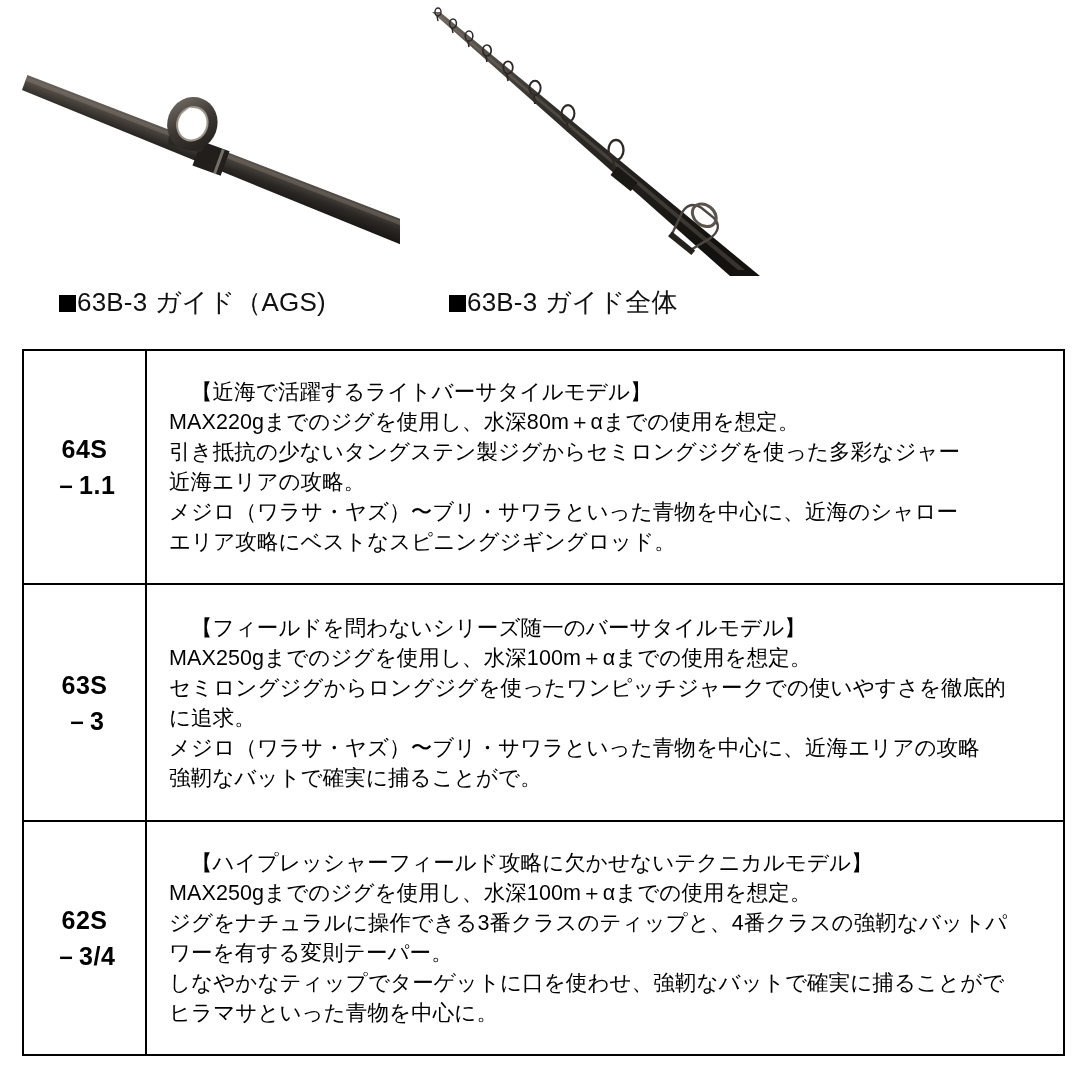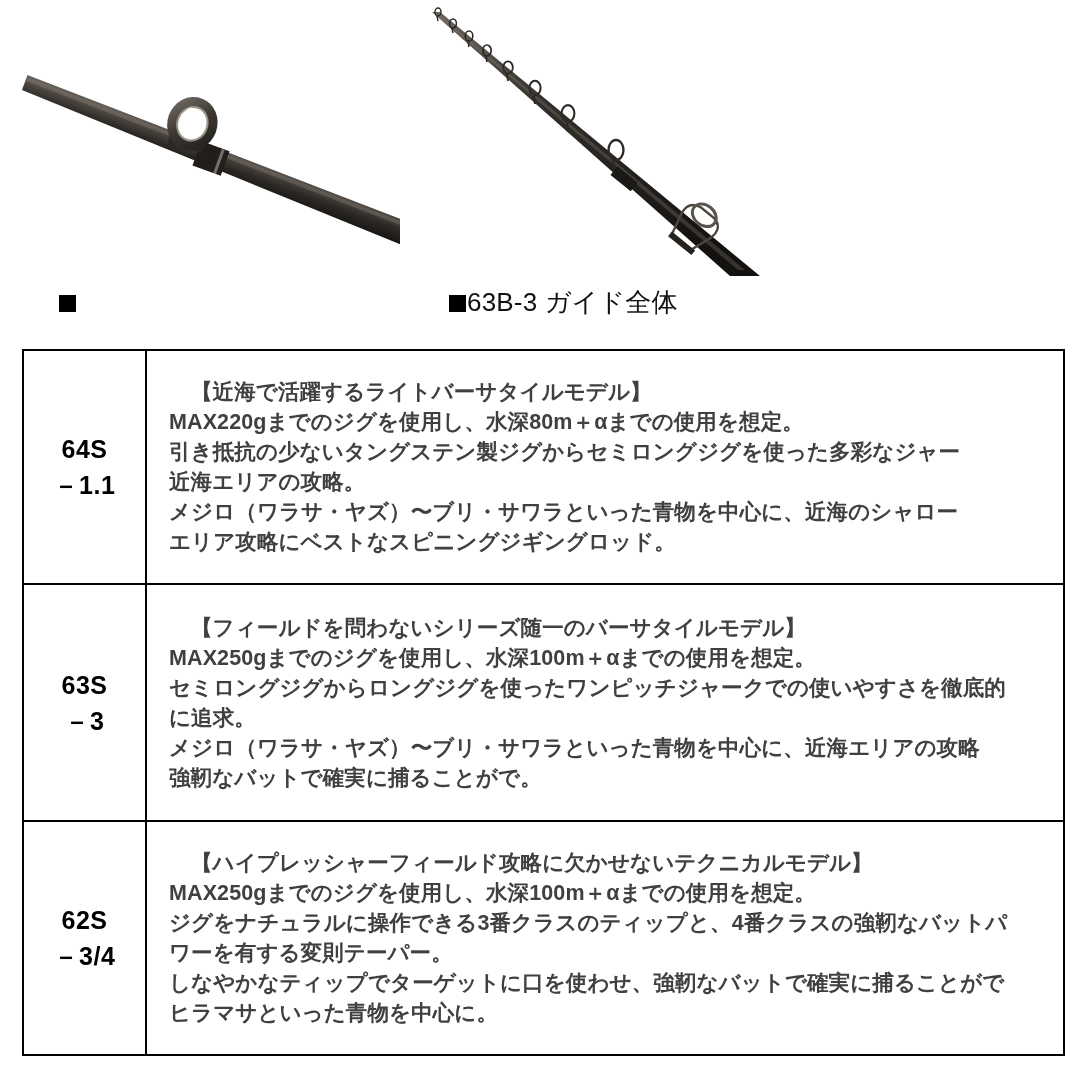--- a/index.html
+++ b/index.html
@@ -90,22 +90,21 @@
     font-size: 25px;
     font-weight: bold;
     line-height: 36px;
     letter-spacing: 0.5px;
   }
   .desc-body {
     font-size: 21.5px;
     line-height: 30px;
     padding: 14px 10px 14px 22px;
     letter-spacing: 0.1px;
-    color: #404040;
-    font-weight: bold;
+    color: #000000;
   }
   .desc-body .ln { display: block; white-space: nowrap; }
   .desc-body .ln.indent { text-indent: 22px; }
 
   .row-1 td { height: 232px; }
   .row-2 td { height: 235px; }
   .row-3 td { height: 232px; }
 </style>
 </head>
 <body>
@@ -208,21 +207,21 @@
         <ellipse cx="7" cy="-22" rx="13" ry="10" fill="none" stroke="#5a544d" stroke-width="3"></ellipse>
         <path d="M -8 14 L 22 14" stroke="#24211e" stroke-width="6"></path>
       </g>
     </svg>
   </div>
 
 </div>
 
 <div class="captions">
   <div class="caption caption-1">
-    <span class="cap-marker"></span>
+    <span class="cap-marker"></span><span>63B-3 ガイド（AGS)</span>
   </div>
   <div class="caption caption-2">
     <span class="cap-marker"></span><span>63B-3 ガイド全体</span>
   </div>
 </div>
 
 <table class="spec-table">
   <tbody>
     <tr class="row-1">
       <td class="col-model">

